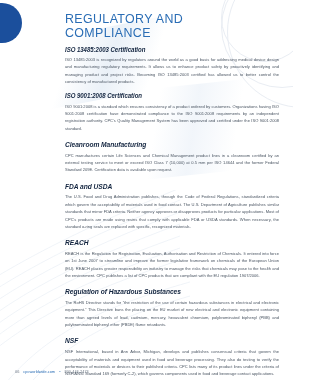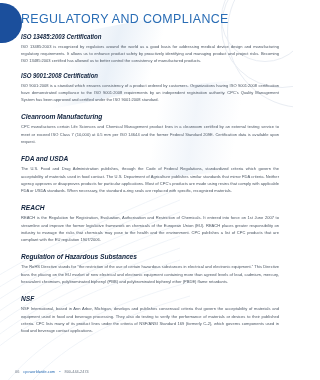--- a/index.html
+++ b/index.html
@@ -2,21 +2,21 @@
 <html><head>
 <meta charset="utf-8">
 <style>
   html,body{margin:0;padding:0;}
   body{
     width:293px;height:380px;
     background:#ffffff;
     font-family:"Liberation Sans", sans-serif;
     overflow:hidden;position:relative;
   }
-  .page{position:absolute;inset:0;overflow:hidden;}
+  .page{position:absolute;inset:0;overflow:hidden;padding-left:44px;}
 
   
   .bg{position:absolute;inset:0;pointer-events:none;z-index:0;}
   .circ{position:absolute;border:1px solid #e9edf3;border-radius:50%;}
   .c1{width:86px;height:86px;right:-16px;top:-26px;}
   .c2{width:120px;height:120px;right:-50px;top:-34px;}
   .c3{width:150px;height:150px;right:-86px;top:-44px;}
   .swoosh{
     position:absolute;left:-10px;top:28px;width:230px;height:70px;
     background:linear-gradient(118deg,rgba(255,255,255,0) 34%,rgba(217,229,242,.55) 52%,rgba(255,255,255,0) 70%);

